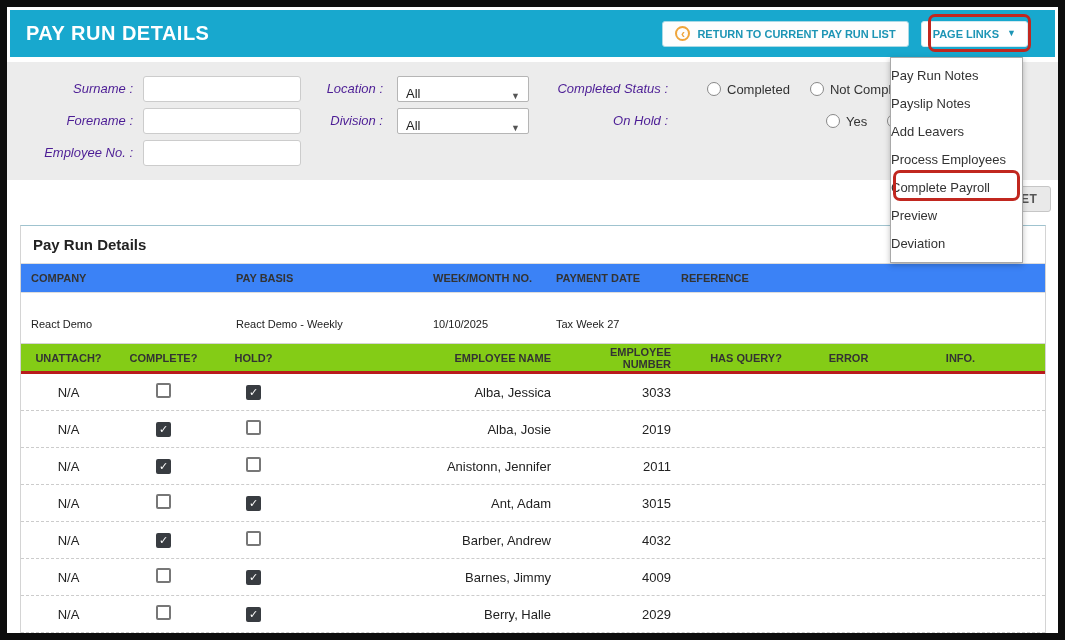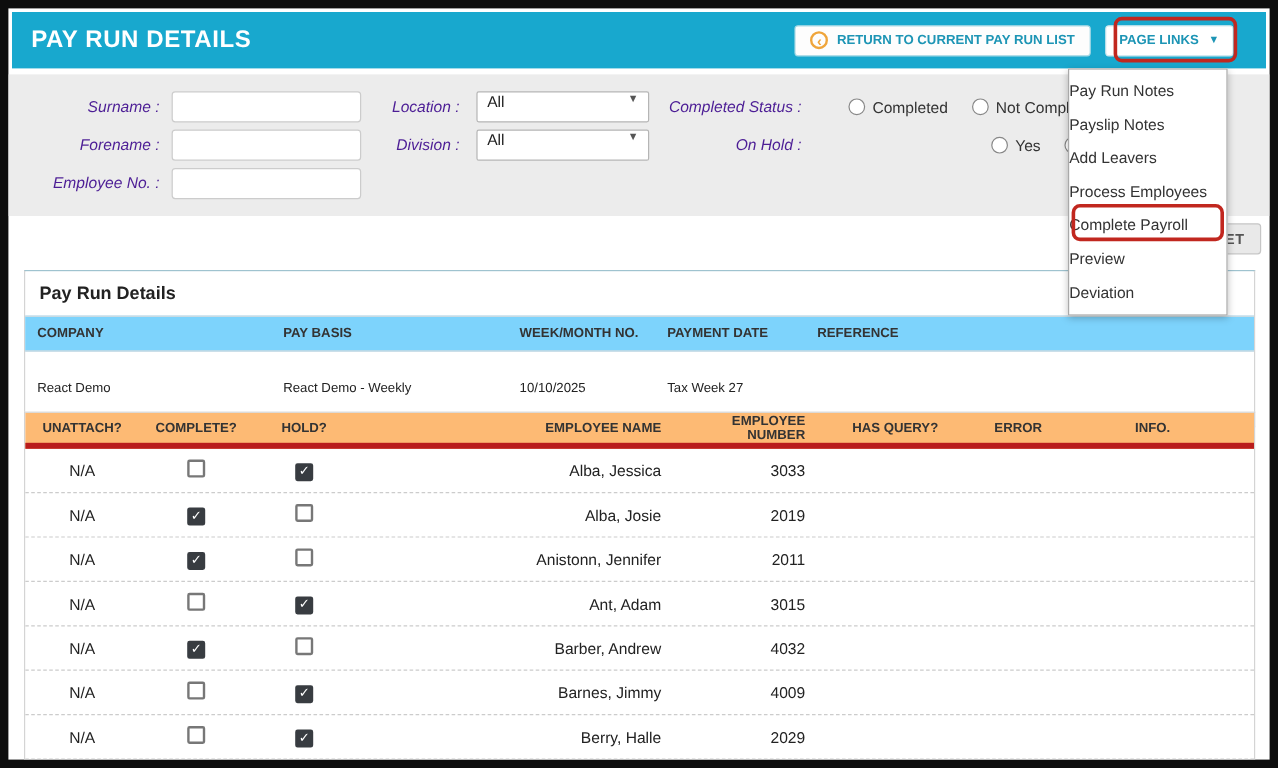--- a/index.html
+++ b/index.html
@@ -19,22 +19,22 @@
   .btn-pagelinks { height:26px; background:#fff; border:1px solid #d2e9ef; border-radius:3px; color:#1d95b5;
                    font-size:11px; font-weight:bold; display:flex; align-items:center; gap:8px; padding:0 11px; cursor:pointer;
                    font-family:"Liberation Sans",sans-serif; }
   .caret { font-size:9px; line-height:1; }
 
   
   .filterbar { position:absolute; left:0; right:0; top:55px; height:118px; background:#ececec; }
   .flabel { position:absolute; font-style:italic; color:#4c1d95; font-size:13px; line-height:26px; text-align:right; }
   .finput { position:absolute; width:158px; height:26px; border:1px solid #ccc; border-radius:3px; background:#fff;
             font-size:13px; padding:0 8px; font-family:"Liberation Sans",sans-serif; }
-  .fselect { position:absolute; width:144px; height:26px; border:1px solid #b5b5b5; border-radius:2px; background:#fff;
-             display:flex; align-items:flex-start; justify-content:space-between; padding:0 8px; font-size:13px; color:#222; cursor:pointer; }
+  .fselect { position:absolute; width:132px; height:26px; border:1px solid #b5b5b5; border-radius:2px; background:#fff;
+             display:flex; align-items:flex-end; justify-content:space-between; padding:0 8px; font-size:13px; color:#222; cursor:pointer; }
   .fselect .sel-caret { font-size:9px; color:#555; }
   .rgroup { position:absolute; height:26px; display:flex; align-items:center; gap:6px; font-size:13px; color:#333; }
   .radio { width:14px; height:14px; min-width:14px; border:1.5px solid #888; border-radius:50%; background:#fff; display:inline-block; cursor:pointer; }
   .rspace { width:8px; }
 
   .btn-reset { position:absolute; top:179px; left:974px; width:70px; height:26px; background:#e9e9e9; border:1px solid #c6c6c6;
                border-radius:3px; color:#555; font-size:12px; font-weight:bold; letter-spacing:.5px; cursor:pointer;
                font-family:"Liberation Sans",sans-serif; }
 
   
@@ -42,28 +42,28 @@
           box-shadow:0 2px 6px rgba(0,0,0,.25); z-index:20; padding:4px 0; }
   .menu-item { height:28px; line-height:28px; font-size:13px; color:#333; cursor:pointer; white-space:nowrap; }
 
   
   .anno { position:absolute; border:3px solid #c1271f; border-radius:7px; z-index:30; pointer-events:none; }
 
   
   .card1 { position:absolute; left:13px; top:218px; width:1026px; background:#fff; border:1px solid #d4d4d4; border-top:1px solid #9fc3cf; }
   .card1-title { height:37px; line-height:37px; padding-left:12px; font-size:15px; font-weight:bold; color:#222; }
   .prd-grid { display:grid; grid-template-columns:205px 197px 123px 125px 1fr; }
-  .prd-head { background:#7dd3fc; border-top:1px solid #ddd; border-bottom:1px solid #ddd; }
+  .prd-head { background:#3b82f6; border-top:1px solid #ddd; border-bottom:1px solid #ddd; }
   .prd-head > div { padding:8px 10px; font-size:11px; font-weight:bold; color:#333; }
   .prd-row > div { padding:25px 10px; font-size:11px; color:#222; }
 
   
   .card2 { position:absolute; left:13px; top:336px; width:1026px; bottom:0; background:#fff; border:1px solid #d4d4d4; border-bottom:none; overflow:hidden; }
   .emp-grid { display:grid; grid-template-columns:95px 95px 85px 255px 120px 150px 55px 1fr; align-items:center; }
-  .emp-head { background:#fdba74; border-bottom:5px solid #b91c1c; height:30px; }
+  .emp-head { background:#84cc16; border-bottom:3px solid #b91c1c; height:30px; }
   .emp-head > div { font-size:11px; font-weight:bold; color:#333; }
   .cell-c { text-align:center; }
   .cell-l { text-align:right; padding-left:8px; }
   .erow { height:37px; border-bottom:1px dashed #ccc; }
   .erow > div { font-size:13px; color:#222; }
   .cb { width:15px; height:15px; border:2px solid #777; border-radius:2px; background:#fff; display:inline-flex;
         align-items:center; justify-content:center; font-size:11px; line-height:1; color:#fff; cursor:pointer; }
   .cb.on { background:#383c41; border-color:#383c41; }
 </style>
 </head>

